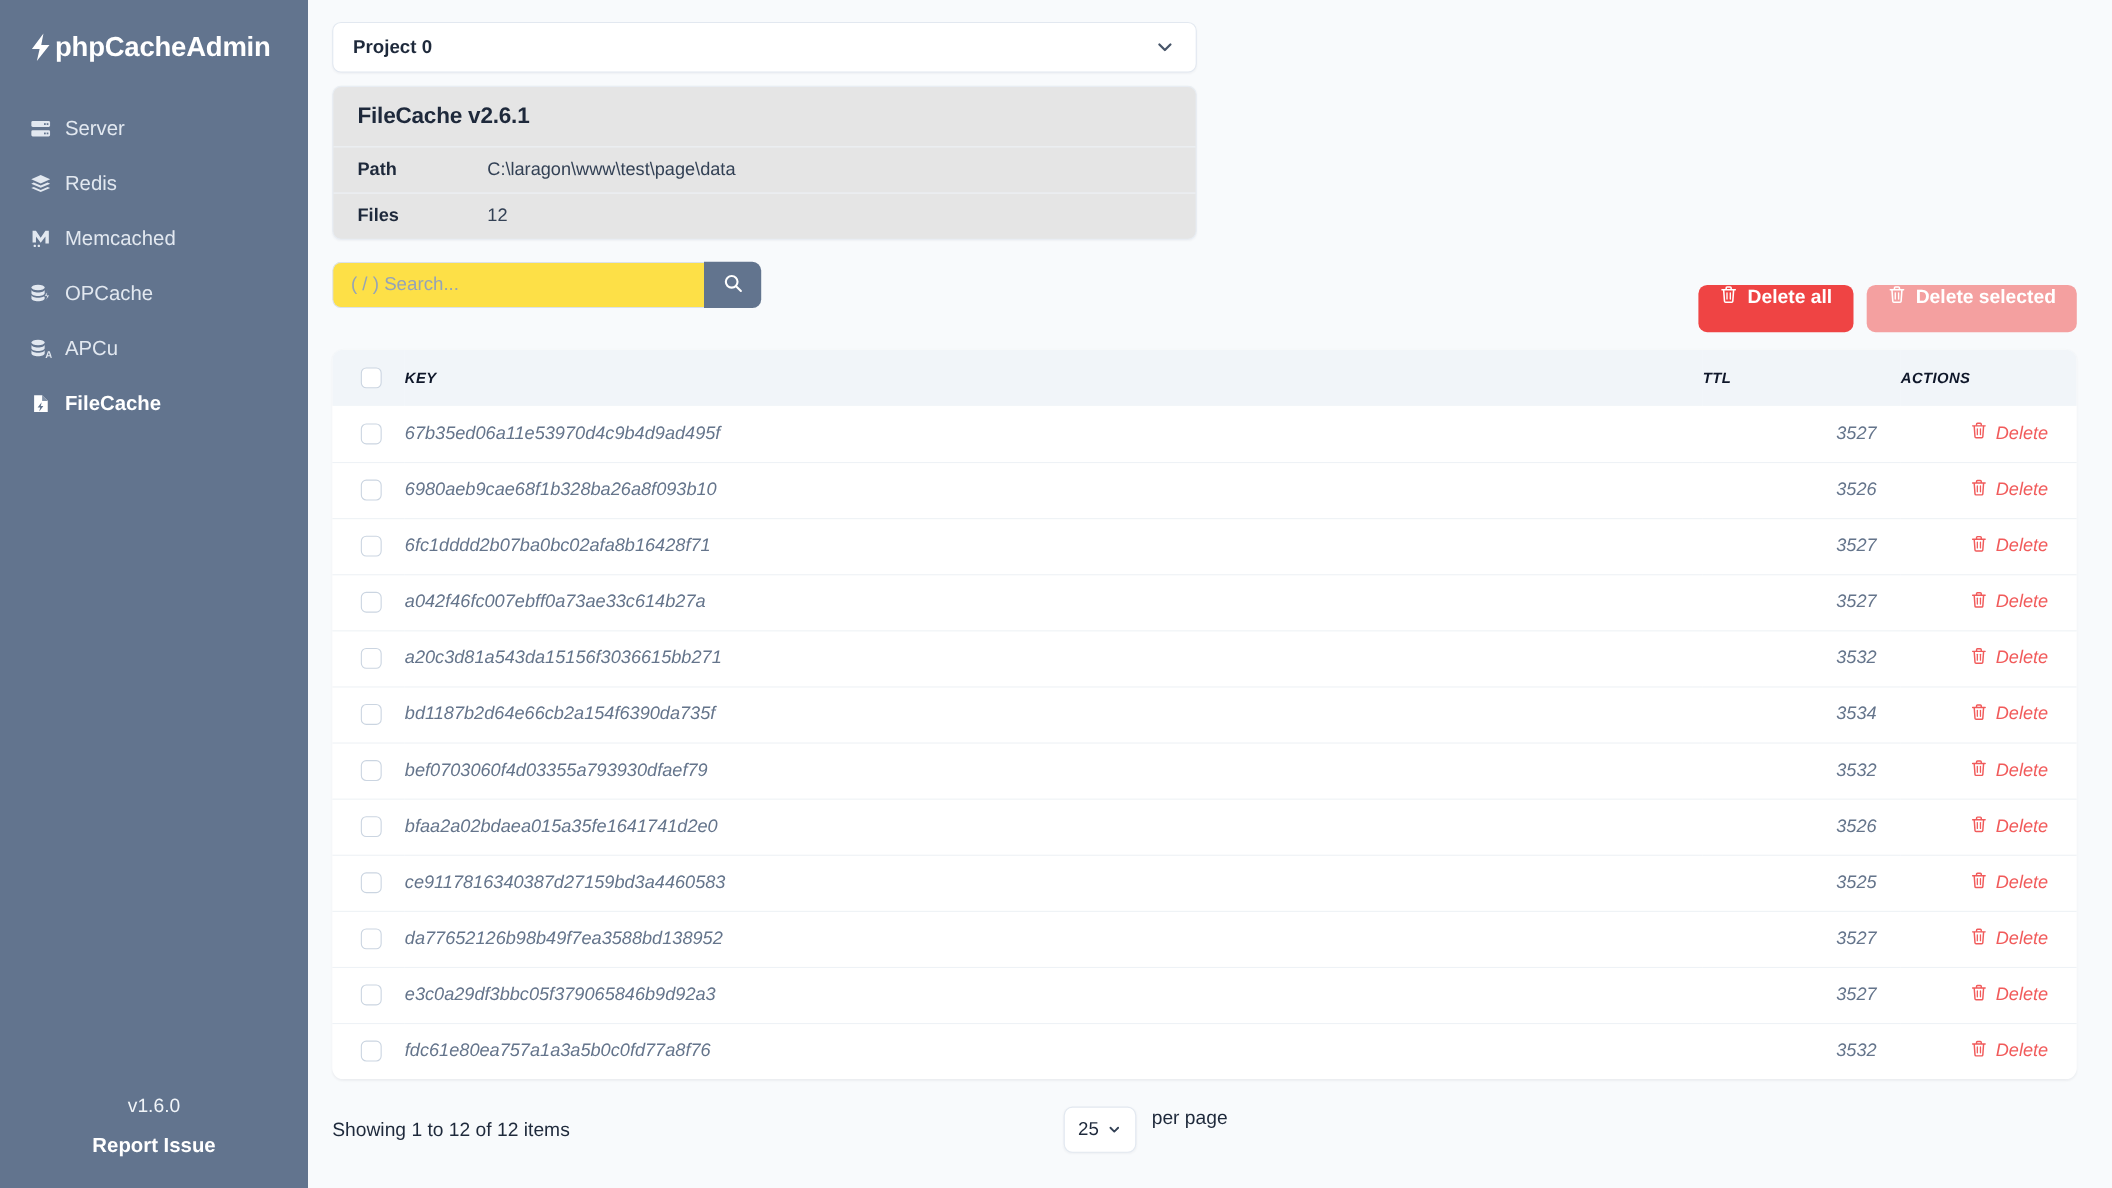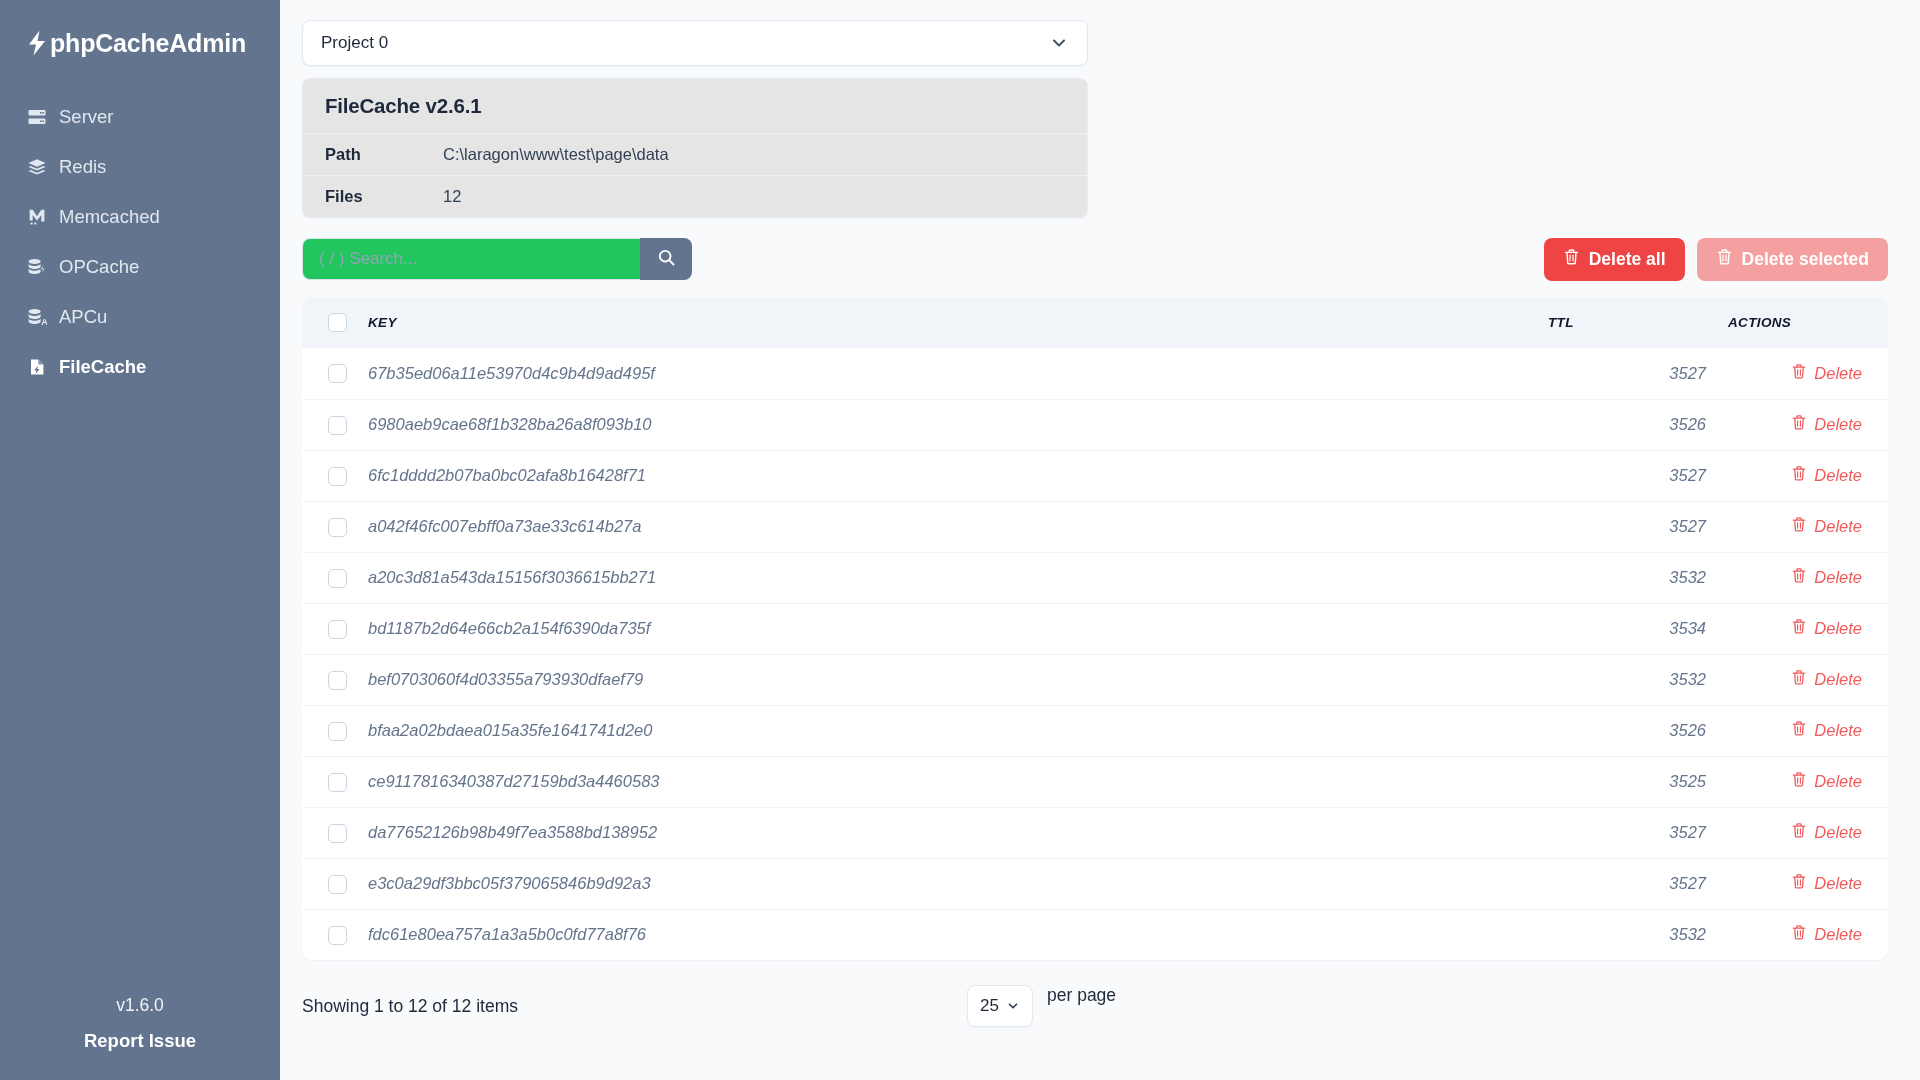--- a/index.html
+++ b/index.html
@@ -125,20 +125,21 @@
     width: 786px;
     height: 46px;
     background: #ffffff;
     border: 1px solid #e2e8f0;
     border-radius: 8px;
     display: flex;
     align-items: center;
     padding: 12px 18px;
     cursor: pointer;
     box-shadow: 0 1px 2px rgba(15,23,42,0.04);
+    font-weight: bold;
   }
   .project-select .label {
     font-size: 17px;
     color: #1e293b;
   }
   .project-select .chev {
     position: absolute;
     right: 18px;
     top: 50%;
     transform: translateY(-50%);
@@ -193,21 +194,21 @@
     display: flex;
     height: 42px;
     width: 390px;
   }
   .search-input {
     flex: 1 1 auto;
     height: 42px;
     border: 1px solid #dbe2ea;
     border-right: none;
     border-radius: 8px 0 0 8px;
-    background: #22c55e;
+    background: #fde047;
     padding: 0 16px;
     font-size: 17px;
     font-family: "Liberation Sans", sans-serif;
     color: #1e293b;
     outline: none;
   }
   .search-input::placeholder { color: #94a3b8; }
   .search-btn {
     width: 52px;
     height: 42px;
@@ -221,29 +222,29 @@
     cursor: pointer;
   }
 
   .tool-actions { display: flex; gap: 12px; }
 
   .btn {
     height: 43px;
     border: none;
     border-radius: 8px;
     display: inline-flex;
-    align-items: center;
     gap: 9px;
     padding: 0 19px;
     font-size: 17.5px;
     font-weight: 700;
     font-family: "Liberation Sans", sans-serif;
     color: #ffffff;
     cursor: pointer;
     white-space: nowrap;
+    margin-top: 21px;
   }
   .btn-danger { background: #ef4444; }
   .btn-danger-muted { background: #f4a0a0; cursor: default; }
 
   
   .table-card {
     margin-top: 16px;
     width: 1586px;
     background: #ffffff;
     border-radius: 10px;

